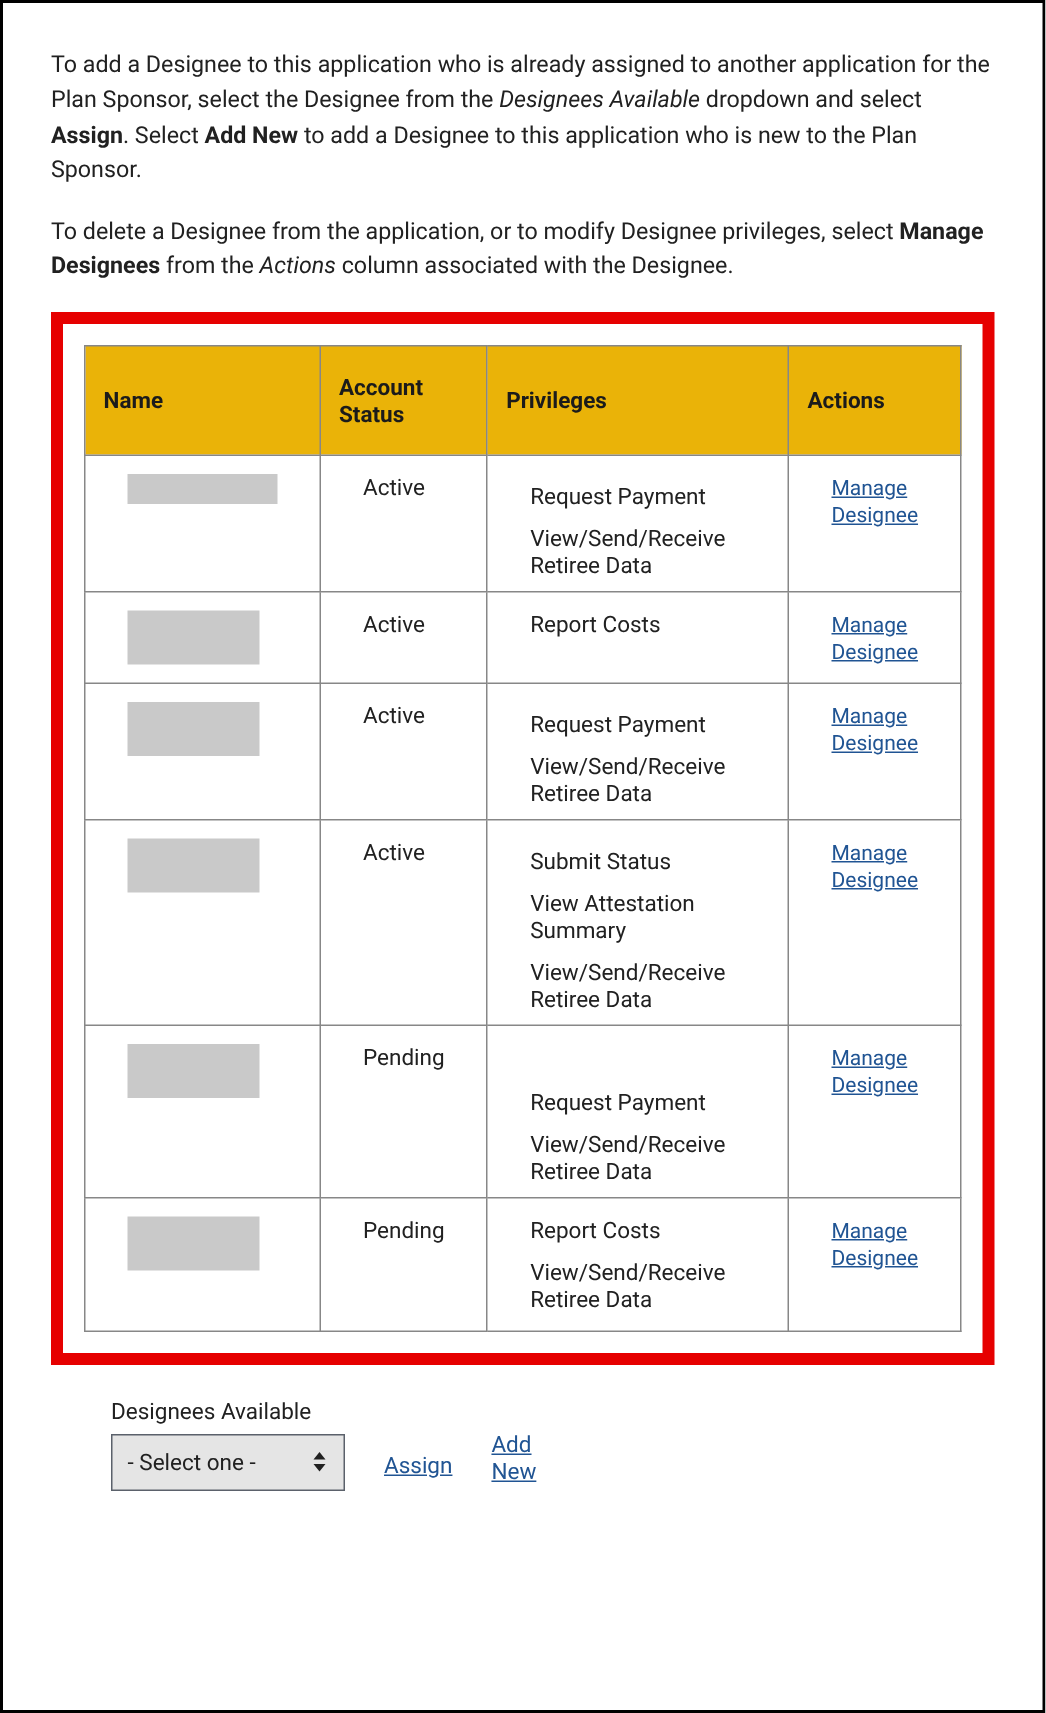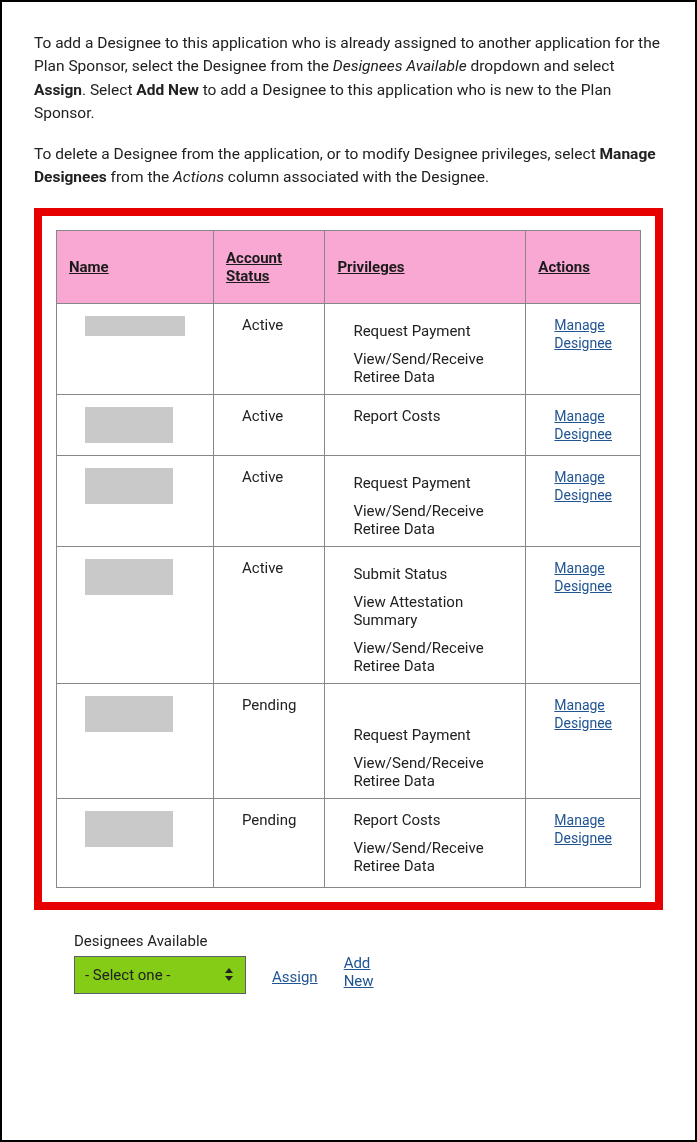--- a/index.html
+++ b/index.html
@@ -68,26 +68,25 @@
     border-collapse: collapse;
     font-size: 15px;
   }
   th, td {
     border: 1px solid #878787;
     padding: 12px 28px;
     vertical-align: top;
     text-align: left;
   }
   thead th {
-    background: #f9a8d4;
+    background: #eab308;
     font-weight: 700;
     color: #1b1b1b;
     vertical-align: middle;
     padding: 18px 12px;
-    text-decoration: underline;
   }
   th.col-name { width: 140px; }
   th.col-status { width: 88px; margin-left: 39px; }
   th.col-priv { }
   th.col-actions { width: 98px; }
   .redacted {
     display: block;
     background: #c9c9c9;
     height: 20px;
     width: 100px;
@@ -105,29 +104,29 @@
   .footer-area {
     margin-top: 22px;
     padding-left: 40px;
     display: flex;
     align-items: flex-end;
     gap: 26px;
   }
   .select-group { display: flex; flex-direction: column; gap: 6px; }
   .select-label { font-size: 15px; color: #212121; }
   .select-box {
-    width: 172px;
+    width: 156px;
     height: 38px;
     border: 1px solid #5b616b;
     display: flex;
     align-items: center;
     justify-content: space-between;
     padding: 0 10px;
     font-size: 15px;
-    background: #84cc16;
+    background: #e5e5e5;
   }
   .sort-icon {
     display: inline-block;
     width: 10px;
     position: relative;
   }
   .sort-icon::before {
     content: "";
     position: absolute;
     top: -7px;

